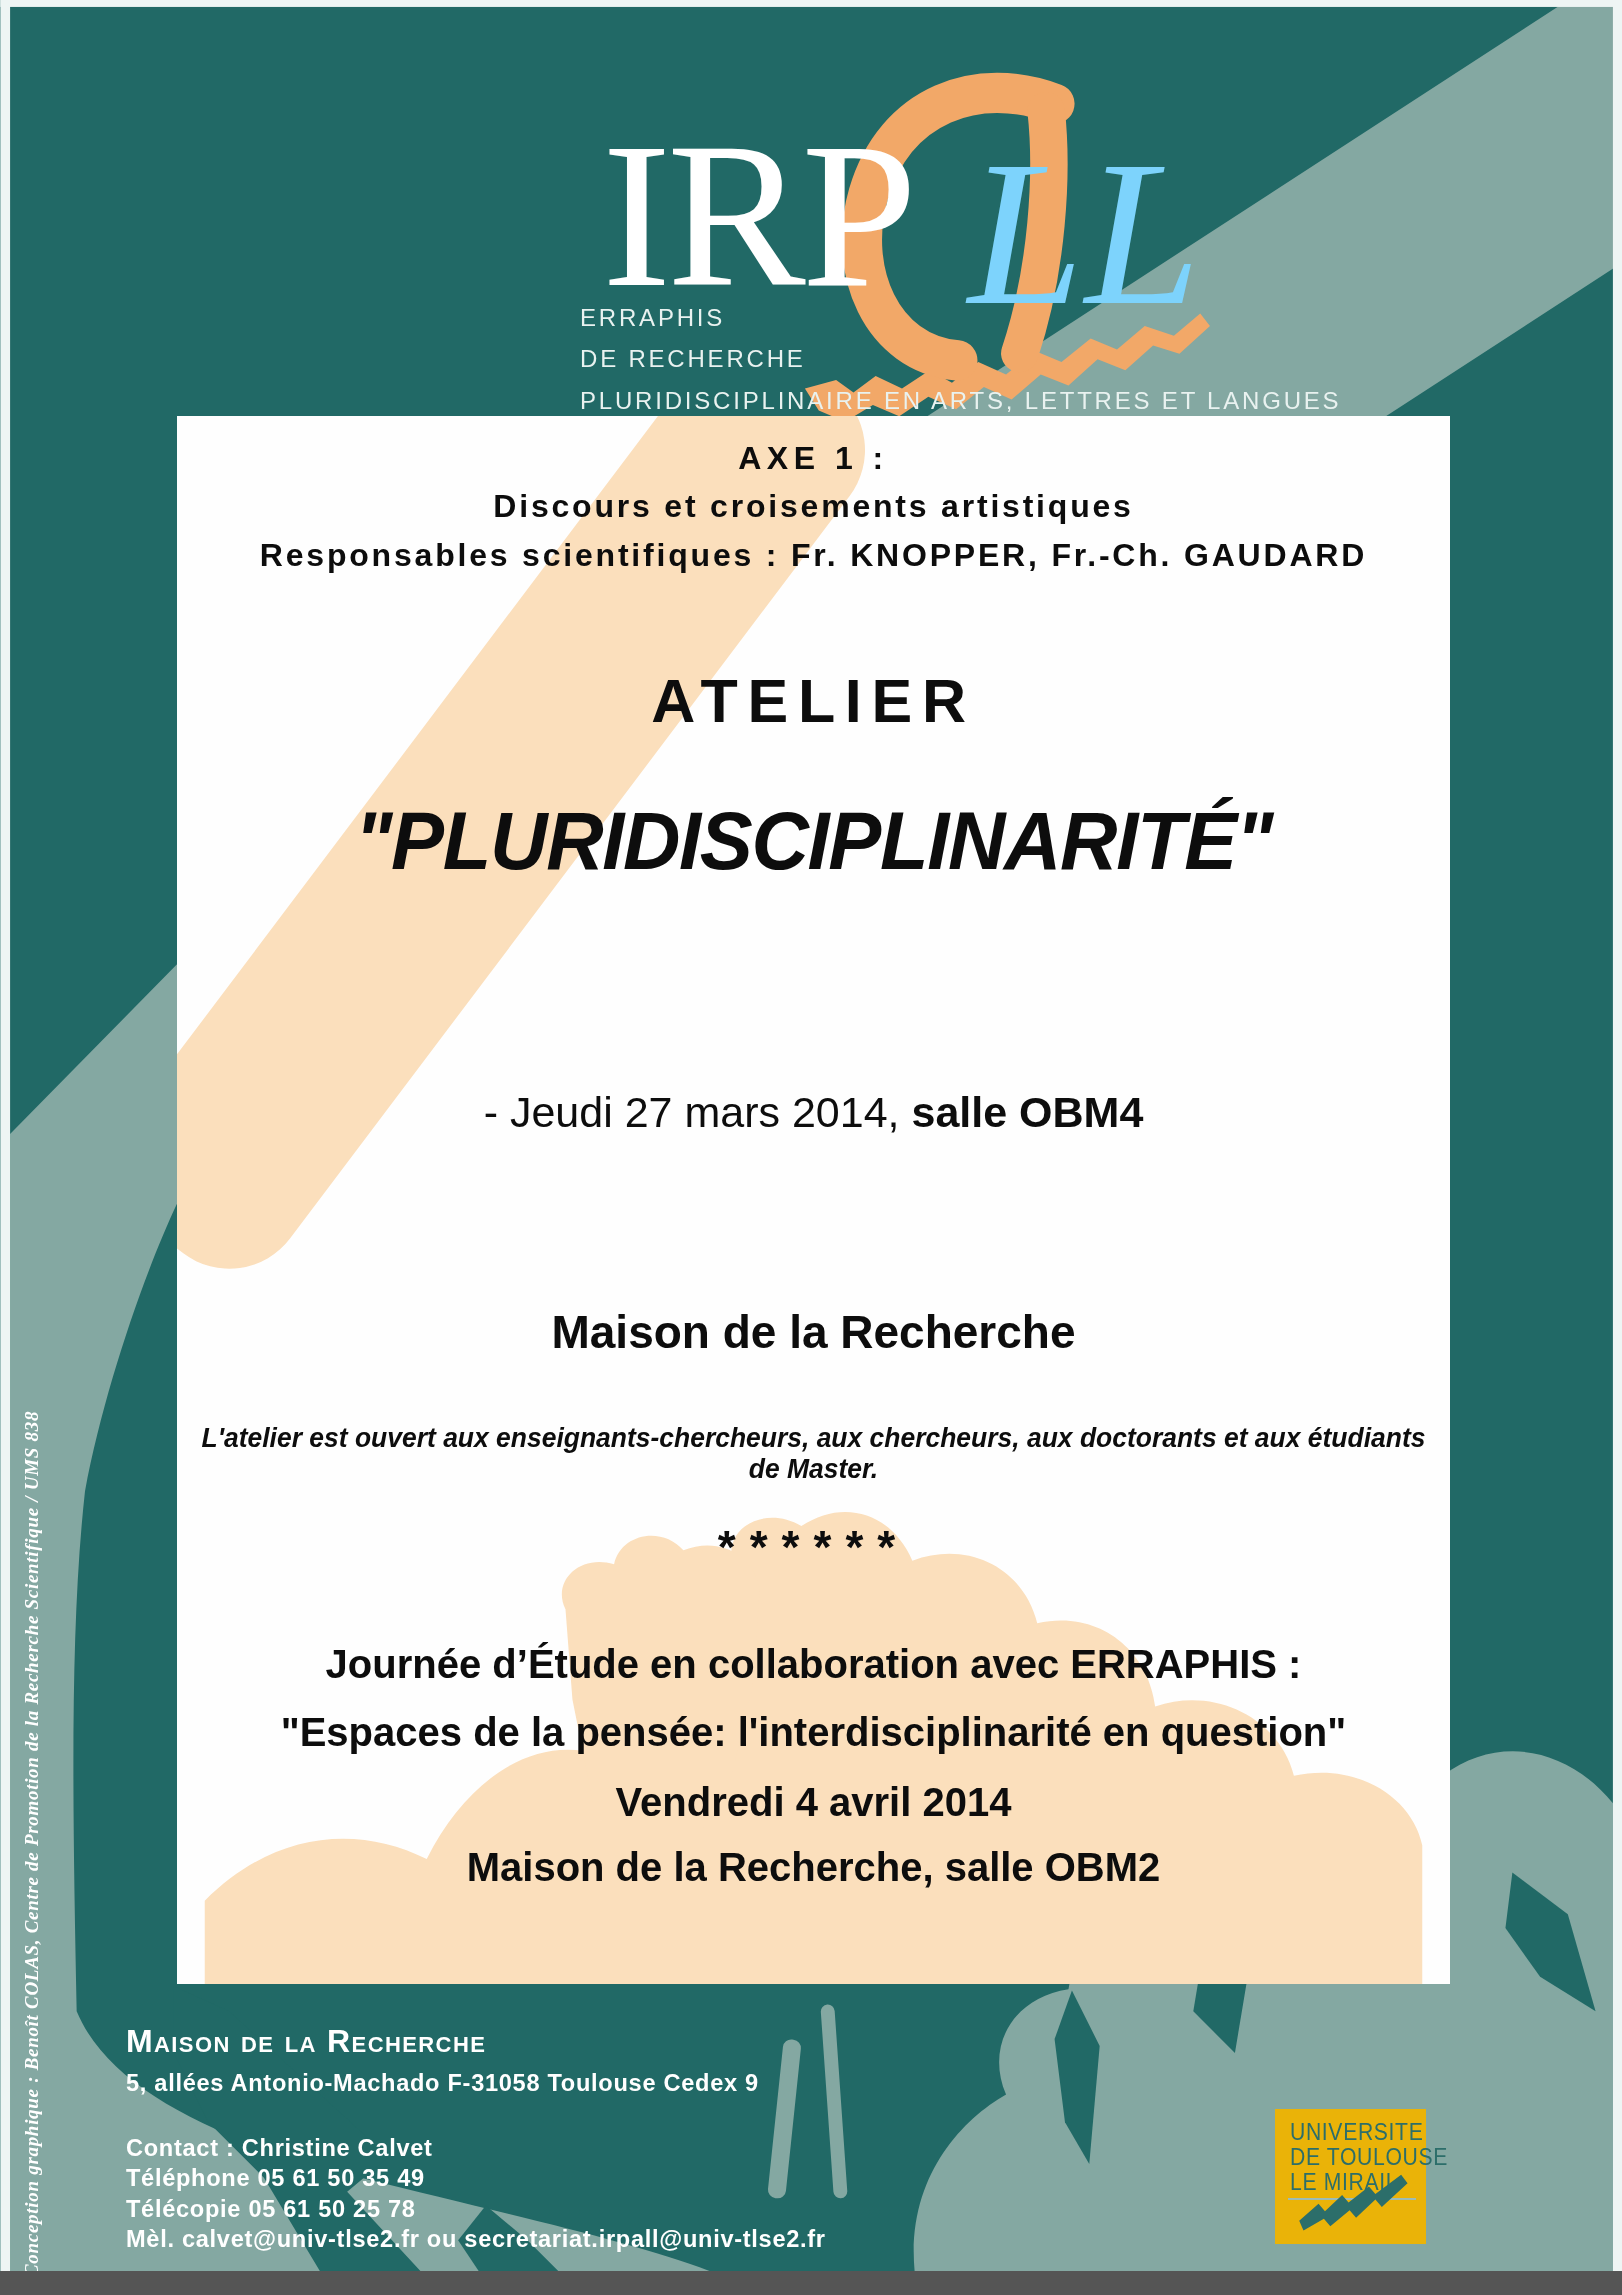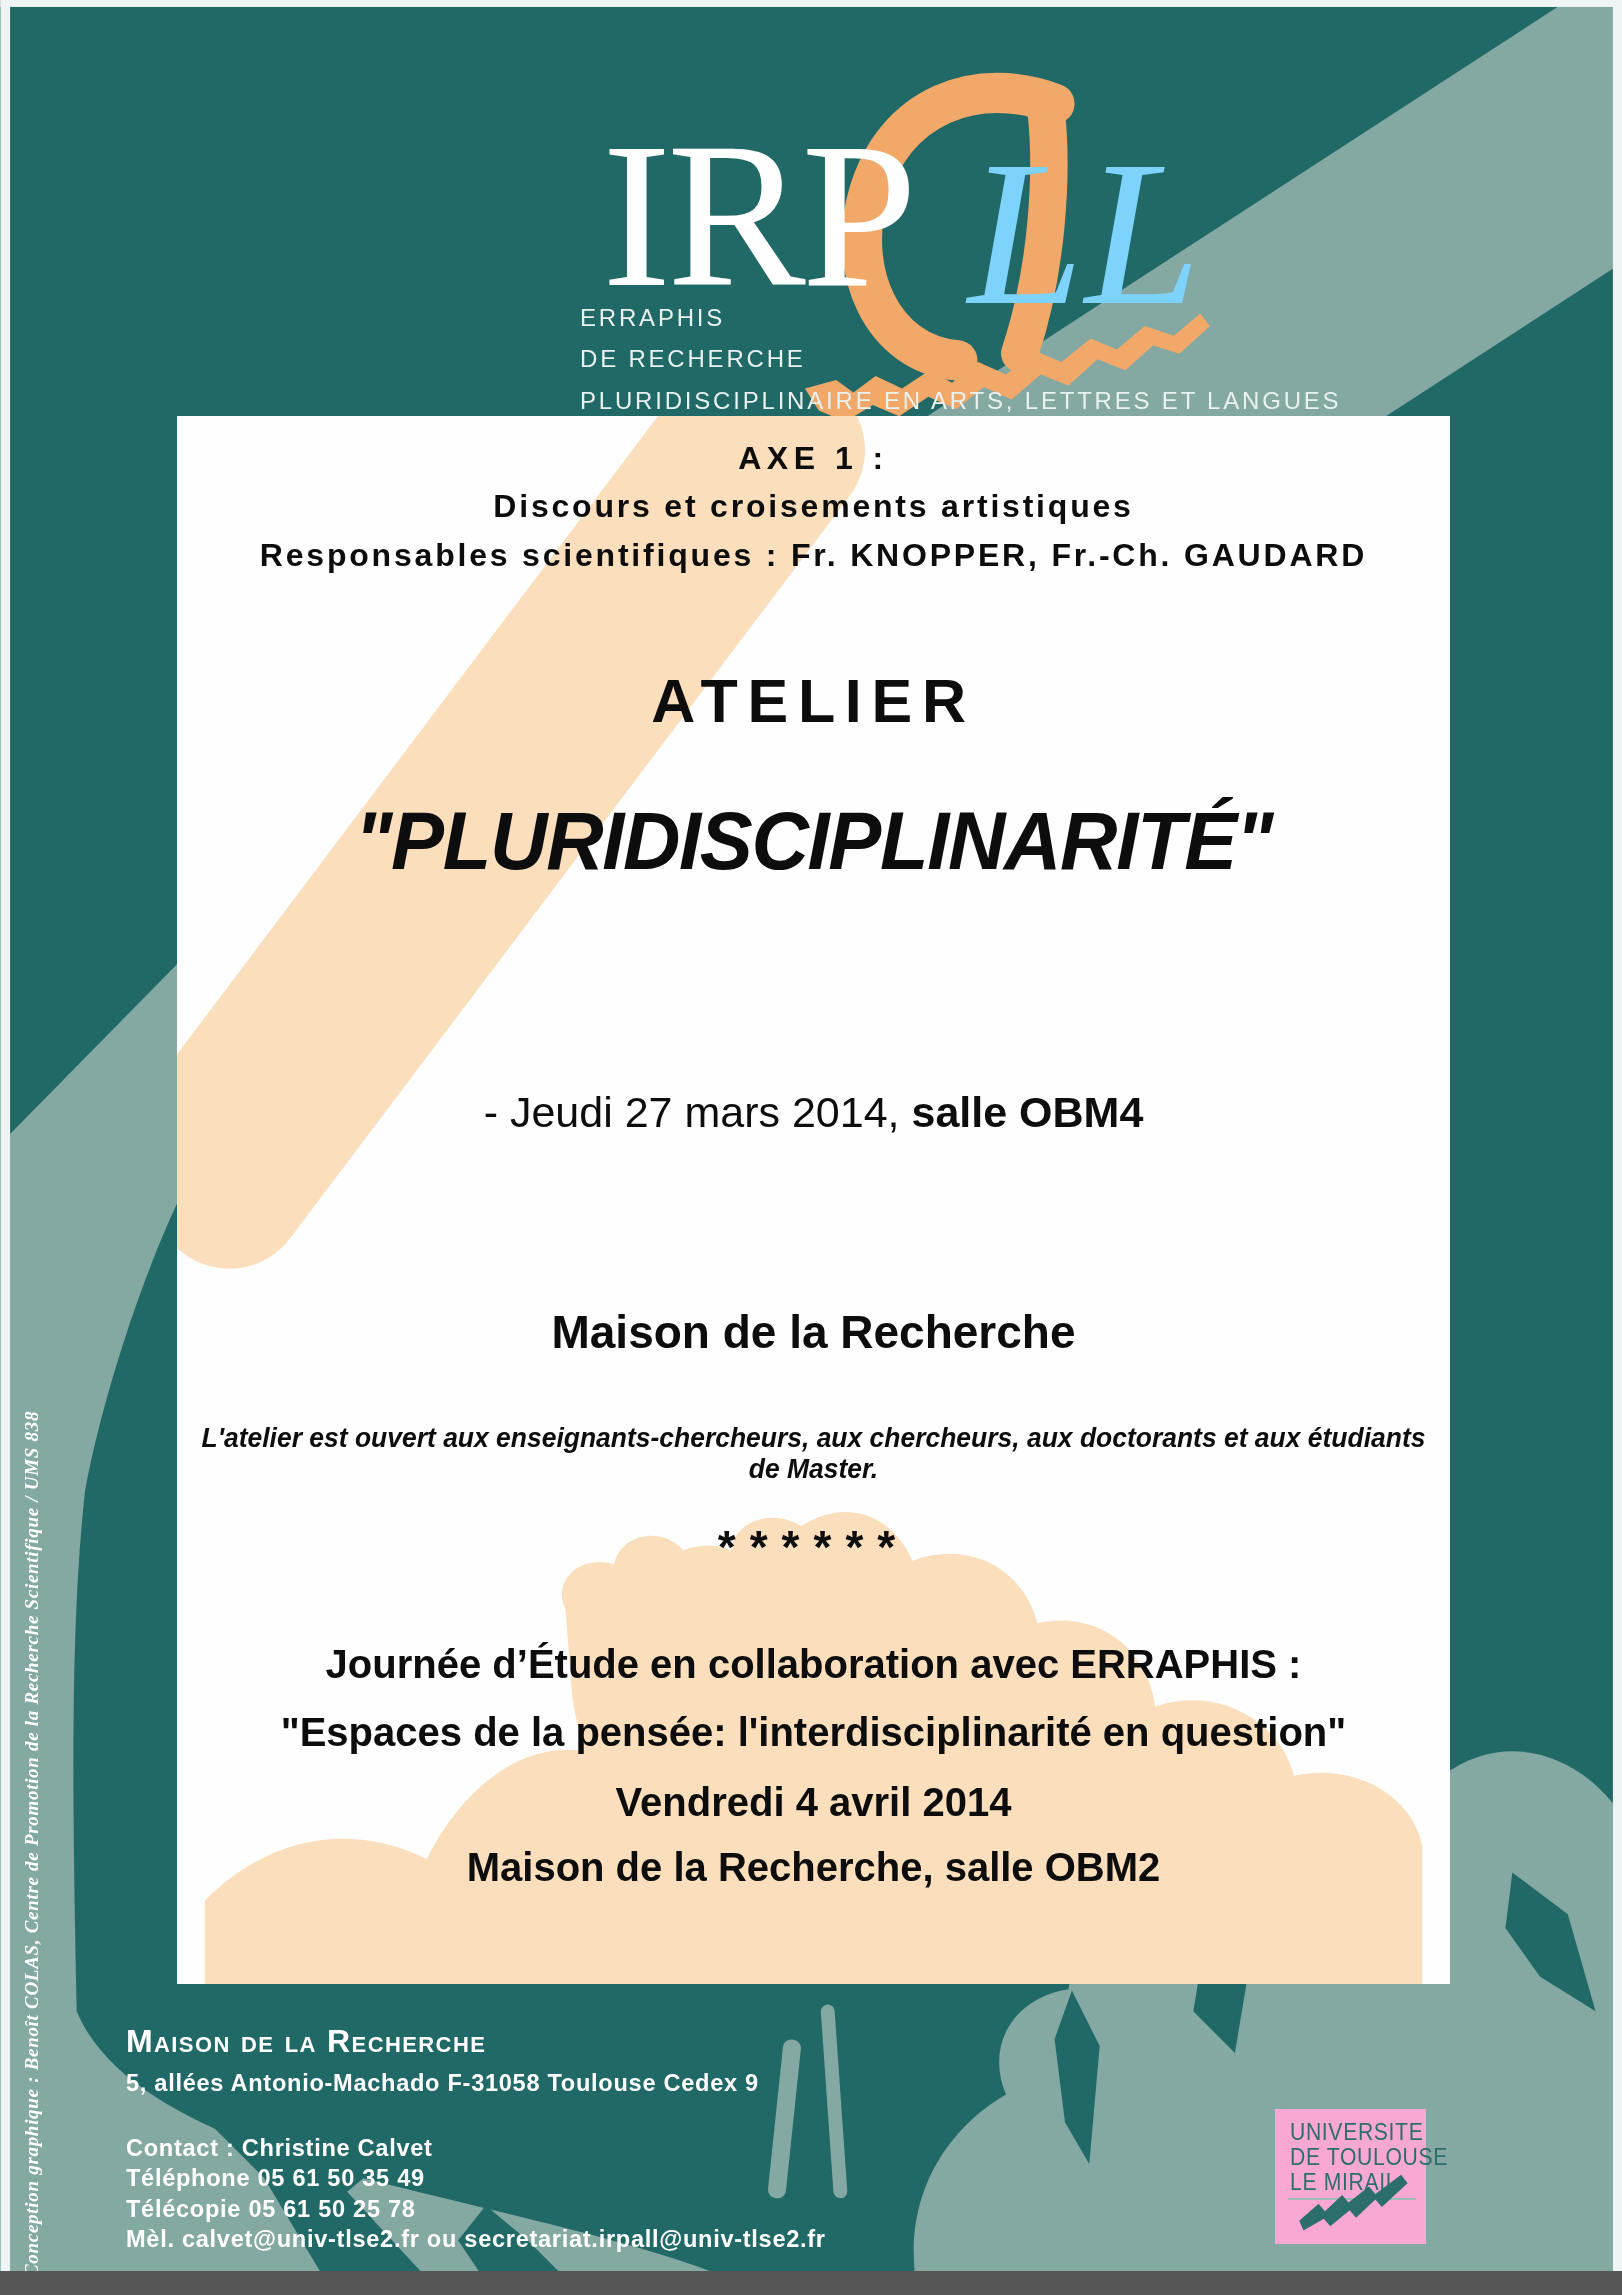--- a/index.html
+++ b/index.html
@@ -53,21 +53,21 @@
   .ev2{top:1294px;font-size:40px;font-weight:700;color:var(--c-orange);}
   .ev3{top:1364px;font-size:40px;font-weight:700;}
   .ev4{top:1429px;font-size:40px;font-weight:700;}
   
   .footer{position:absolute;left:126px;top:2023px;z-index:3;color:#fff;}
   .f-org{font-variant:small-caps;font-weight:700;font-size:32px;letter-spacing:1.4px;}
   .f-addr{margin-top:9.7px;font-weight:700;font-size:23.6px;letter-spacing:0.7px;}
   .f-block{margin-top:36px;font-weight:700;font-size:23.6px;line-height:30.5px;letter-spacing:0.7px;}
   
   .uni{
-    position:absolute;left:1275px;top:2109px;width:151px;height:135px;background:#f9a8d4;
+    position:absolute;left:1275px;top:2109px;width:151px;height:135px;background:#eab308;
     z-index:4;padding:11px 0 0 15.3px;color:var(--c-uni);
   }
   .uni-line{font-size:23px;line-height:25px;letter-spacing:0.7px;font-weight:400;transform-origin:0 0;transform:scaleX(.92);white-space:nowrap;}
   .uni-rule{position:absolute;left:12.5px;right:9.7px;top:89px;height:2.1px;background:#9dbcb8;}
   .uni-zigzag{position:absolute;left:21px;top:43px;}
   
   .credit{
     position:absolute;left:21px;top:2277px;width:839px;z-index:3;
     transform-origin:0 0;transform:rotate(-90deg);
     color:#fff;font-family:"Liberation Serif",serif;font-style:italic;font-weight:700;

